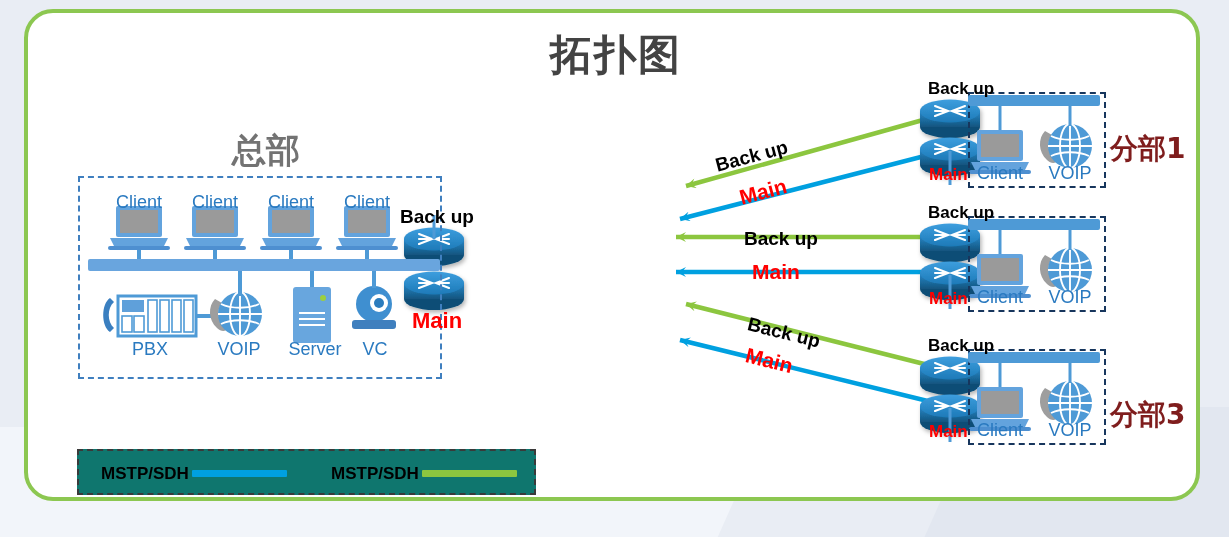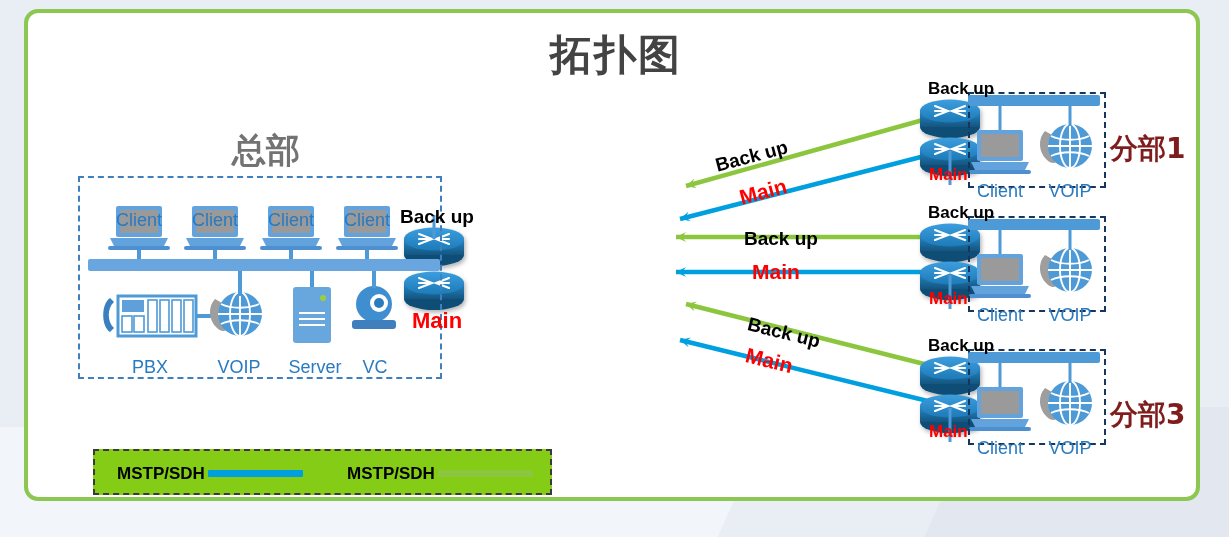--- a/index.html
+++ b/index.html
@@ -14,21 +14,21 @@
   
   .bg-base{position:absolute;inset:0;background:#e9edf4;}
   .bg-wedge-a{position:absolute;left:-40px;bottom:-10px;width:780px;height:120px;
     background:#f2f5fa;transform:skewX(-24deg);}
   .bg-wedge-b{position:absolute;right:-60px;bottom:-20px;width:340px;height:150px;
     background:#e2e7f0;transform:skewX(-24deg);}
 
   
   .card{
     position:absolute;left:24px;top:9px;width:1176px;height:492px;
-    background:#ffffff;border:4px solid #8CC751;border-radius:14px;
+    background:#ffffff;border:4px solid #8CC751;border-radius:29px;
     box-sizing:border-box;
   }
 
   
   .title{
     position:absolute;left:0;top:14px;width:1176px;text-align:center;
     font-size:42px;font-weight:bold;color:#434343;letter-spacing:2px;
     font-family:"DejaVu Sans","Liberation Sans",sans-serif;
   }
 
@@ -42,36 +42,36 @@
     position:absolute;left:78px;top:176px;width:364px;height:203px;
     border:2px dashed #3f7fbf;box-sizing:border-box;
   }
   .hq-bus{
     position:absolute;left:88px;top:259px;width:352px;height:12px;
     background:#69a5de;border-radius:2px;
   }
 
   
   .lbl-blue{position:absolute;color:#2a7ac0;font-size:18px;font-weight:400;
-    text-align:center;line-height:21px;font-family:"Liberation Sans",sans-serif;margin-top:18px;}
+    text-align:center;line-height:21px;font-family:"Liberation Sans",sans-serif;}
   .lbl-black{position:absolute;color:#000;font-size:17px;font-weight:bold;
     font-family:"Liberation Sans",sans-serif;white-space:nowrap;}
   .lbl-red{position:absolute;color:#FF0000;font-size:18px;font-weight:bold;
     font-family:"Liberation Sans",sans-serif;white-space:nowrap;}
   .branch-name{position:absolute;font-size:28px;font-weight:bold;color:#7f1d1d;
     font-family:"DejaVu Sans","Liberation Sans",sans-serif;white-space:nowrap;}
 
   
   .br-box{position:absolute;border:2px dashed #17365D;box-sizing:border-box;}
   .br-bus{position:absolute;height:11px;background:#4e9ad6;border-radius:2px;}
 
   
   .legend{
-    position:absolute;left:93px;top:449px;width:459px;height:46px;
-    border:2px dashed #3a3a3a;box-sizing:border-box;background:#84cc16;
+    position:absolute;left:77px;top:449px;width:459px;height:46px;
+    border:2px dashed #3a3a3a;box-sizing:border-box;background:#0f766e;
   }
   .legend-label{position:absolute;font-size:17px;font-weight:bold;color:#000;
     font-family:"Liberation Sans",sans-serif;white-space:nowrap;}
   .legend-swatch{position:absolute;height:7px;border-radius:1px;}
 
   
   .rot{position:absolute;transform-origin:left center;white-space:nowrap;}
 </style>
 </head>
 <body>

